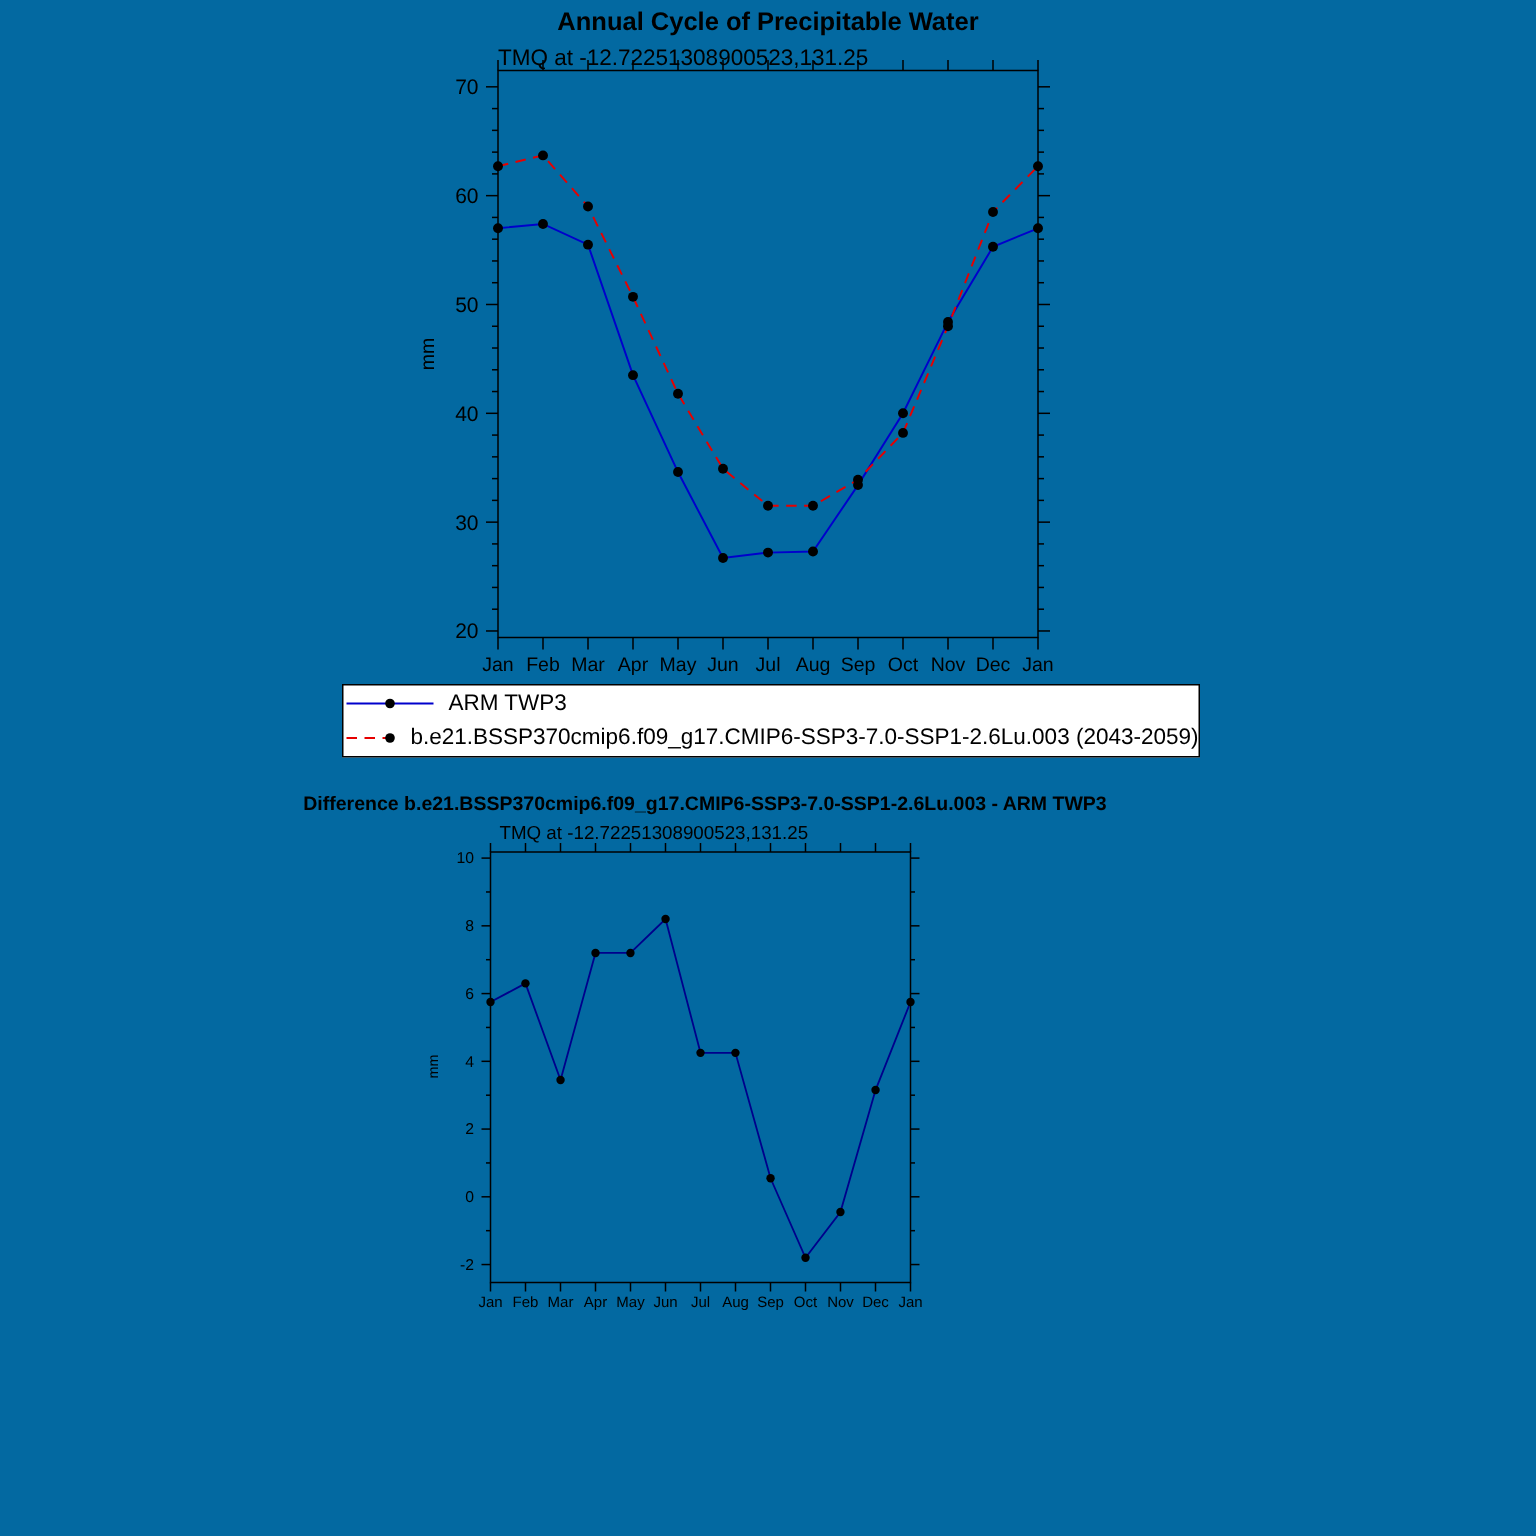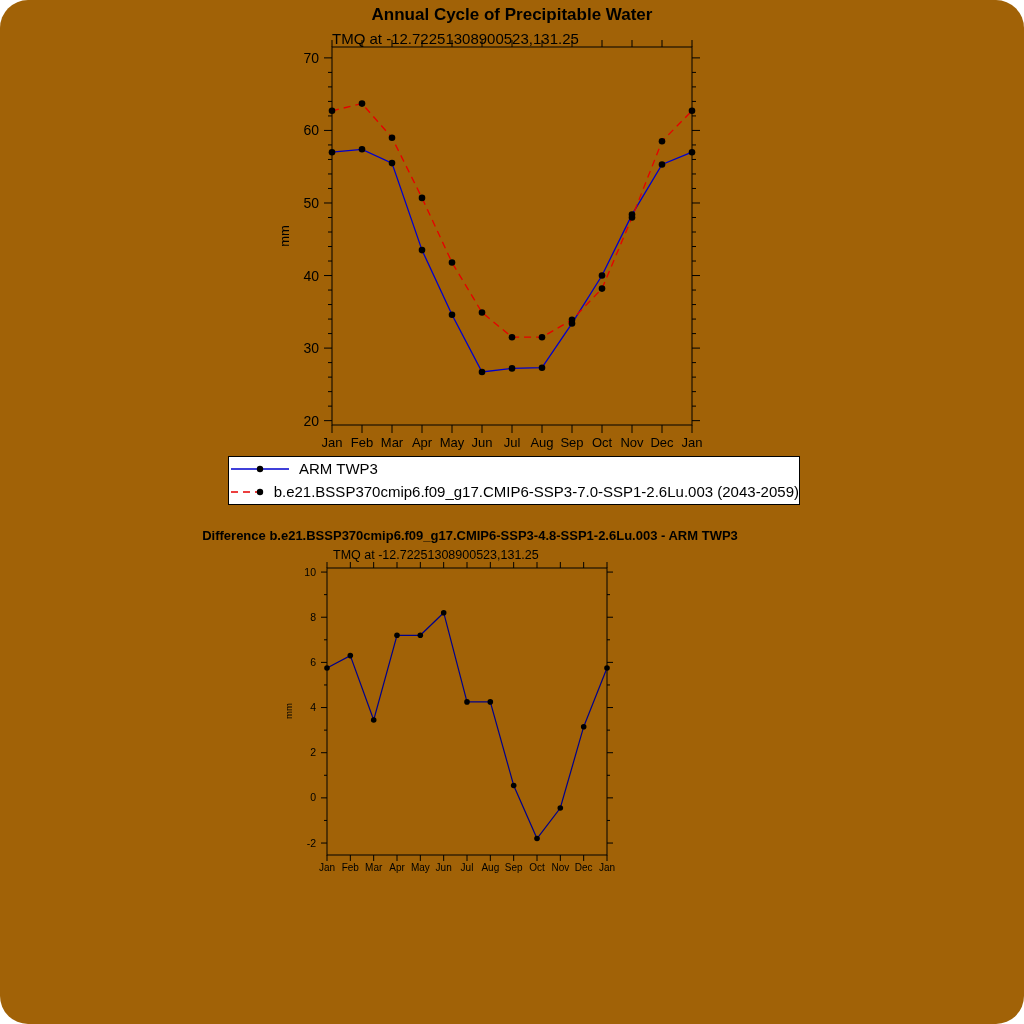--- a/index.html
+++ b/index.html
@@ -2,21 +2,21 @@
 <html><head>
 <meta charset="utf-8">
 <style>
   * { margin:0; padding:0; box-sizing:border-box; }
   html, body { background:#ffffff; }
   body {
     width:1024px; height:1024px;
     font-family:"Liberation Sans","DejaVu Sans",sans-serif;
     color:#000;
   }
-  .page { position:relative; width:1024px; height:1024px; background:#a16207; overflow:hidden;border-radius:28px; }
+  .page { position:relative; width:1024px; height:1024px; background:#0369a1; overflow:hidden; }
   .abs { position:absolute; }
   .top-title { top:5px; left:0; width:1024px; text-align:center; font-size:17px; font-weight:bold; }
   .top-subtitle { left:332px; top:30px; font-size:15px; }
   .top-svg { left:240px; top:40px; }
   .legend-box {
     left:228px; top:456px; width:572px; height:49px;
     border:1px solid #000; background:#fff;
     display:flex; flex-direction:column; justify-content:center;
     gap:1px; 
   }
@@ -174,21 +174,21 @@
     </div>
     <div class="legend-row">
       <svg class="legend-sample" width="62" height="14">
           <line x1="2" y1="7" x2="60" y2="7" stroke="#e60000" stroke-width="1.4" stroke-dasharray="7 5"></line>
           <circle cx="31" cy="7" r="3.2" fill="#000"></circle>
         </svg>
       <span>b.e21.BSSP370cmip6.f09_g17.CMIP6-SSP3-7.0-SSP1-2.6Lu.003 (2043-2059)</span>
     </div>
   </div>
 
-  <div class="abs bottom-title">Difference b.e21.BSSP370cmip6.f09_g17.CMIP6-SSP3-4.8-SSP1-2.6Lu.003 - ARM TWP3</div>
+  <div class="abs bottom-title">Difference b.e21.BSSP370cmip6.f09_g17.CMIP6-SSP3-7.0-SSP1-2.6Lu.003 - ARM TWP3</div>
   <div class="abs bottom-subtitle">TMQ at -12.72251308900523,131.25</div>
 
   <svg id="bottom-svg" class="abs bottom-svg" width="460" height="330">
       <rect x="87" y="8" width="280" height="287" fill="none" stroke="#000" stroke-width="1"></rect>
       <line stroke="#000" stroke-width="1" x1="84" y1="260.45161290322585" x2="87" y2="260.45161290322585"></line>
       <line stroke="#000" stroke-width="1" x1="367" y1="260.45161290322585" x2="370" y2="260.45161290322585"></line>
       <line stroke="#000" stroke-width="1" x1="84" y1="215.29032258064518" x2="87" y2="215.29032258064518"></line>
       <line stroke="#000" stroke-width="1" x1="367" y1="215.29032258064518" x2="370" y2="215.29032258064518"></line>
       <line stroke="#000" stroke-width="1" x1="84" y1="170.1290322580645" x2="87" y2="170.1290322580645"></line>
       <line stroke="#000" stroke-width="1" x1="367" y1="170.1290322580645" x2="370" y2="170.1290322580645"></line>

